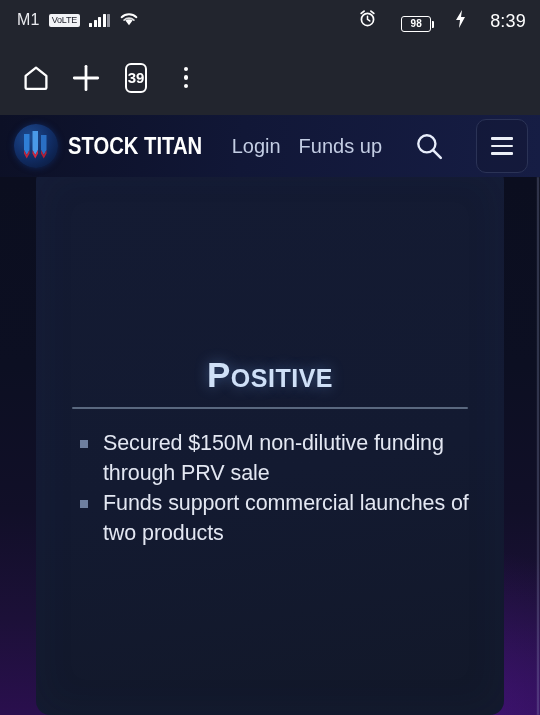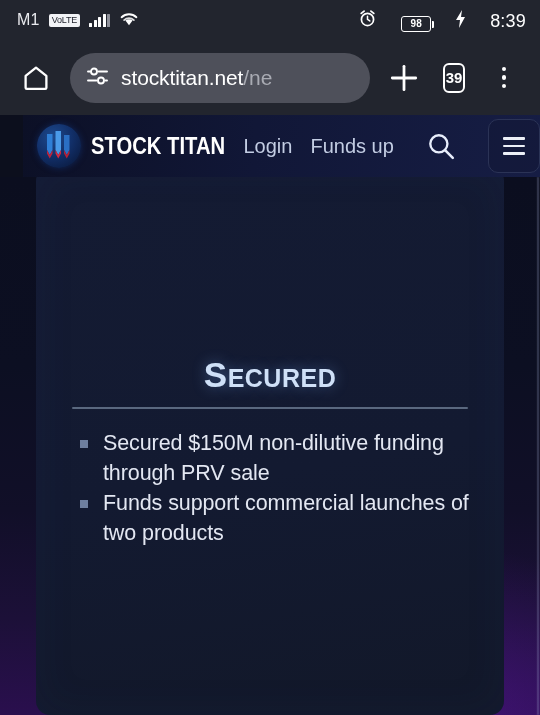--- a/index.html
+++ b/index.html
@@ -103,21 +103,20 @@
   
   .siteheader {
     position:relative;
     height:62px;
     background:linear-gradient(95deg,#0c1026 0%,#111737 45%,#161d44 100%);
     display:flex;
     align-items:center;
     padding:0 12px 0 14px;
     gap:0;
     z-index:5;
-    margin-left:23px;
   }
   .logo-badge {
     width:44px; height:44px; border-radius:50%;
     background:radial-gradient(circle at 36% 30%, #1d4a8e 0%, #12306a 45%, #081433 100%);
     display:flex; align-items:center; justify-content:center;
     flex:0 0 auto;
     box-shadow:0 0 6px rgba(20,60,140,.5);
     overflow:hidden;
   }
   .brandname {
@@ -278,33 +277,20 @@
     </div>
   </div>
 
   <div class="browserbar">
     <div class="bb-btn">
       <svg width="30" height="30" viewBox="0 0 26 26">
         <path d="M4 11.2 L13 4 L22 11.2 V21.5 a1 1 0 0 1 -1 1 H5 a1 1 0 0 1 -1 -1 Z" stroke="#fff" stroke-width="2" fill="none" stroke-linejoin="round"></path>
       </svg>
     </div>
 
-    <div class="urlpill">
-      <span>
-        <svg width="24" height="22" viewBox="0 0 24 22">
-          <circle cx="8" cy="6.5" r="3" stroke="#fff" stroke-width="1.9" fill="none"></circle>
-          <line x1="12.5" y1="6.5" x2="21" y2="6.5" stroke="#fff" stroke-width="1.9" stroke-linecap="round"></line>
-          <line x1="2" y1="6.5" x2="4" y2="6.5" stroke="#fff" stroke-width="1.9" stroke-linecap="round"></line>
-          <circle cx="15" cy="15.5" r="3" stroke="#fff" stroke-width="1.9" fill="none"></circle>
-          <line x1="2" y1="15.5" x2="10.5" y2="15.5" stroke="#fff" stroke-width="1.9" stroke-linecap="round"></line>
-          <line x1="19.5" y1="15.5" x2="21" y2="15.5" stroke="#fff" stroke-width="1.9" stroke-linecap="round"></line>
-        </svg>
-      </span>
-      <span class="urltext"><span>stocktitan.net</span><span class="dim">/ne</span></span>
-    </div>
 
     <div class="bb-btn">
       <svg width="32" height="32" viewBox="0 0 30 30">
         <line x1="15" y1="4" x2="15" y2="26" stroke="#fff" stroke-width="2.6" stroke-linecap="round"></line>
         <line x1="4" y1="15" x2="26" y2="15" stroke="#fff" stroke-width="2.6" stroke-linecap="round"></line>
       </svg>
     </div>
 
     <div class="bb-btn">
       <span class="tabcount">39</span>
@@ -346,21 +332,21 @@
           <i></i>
           <i></i>
       </div>
     </div>
   </div>
 
   <div class="pagebody">
 
     <div class="card card-positive"></div>
 
-    <div class="card-title title-positive">Secured</div>
+    <div class="card-title title-positive">Positive</div>
     <div class="divider divider-positive"></div>
     <ul class="bullets bullets-positive">
       <li>Secured $150M non-dilutive funding through PRV sale</li>
       <li>Funds support commercial launches of two products</li>
     </ul>
 
     <div class="scroll-track">
       <div class="scroll-thumb"></div>
     </div>
   </div>

